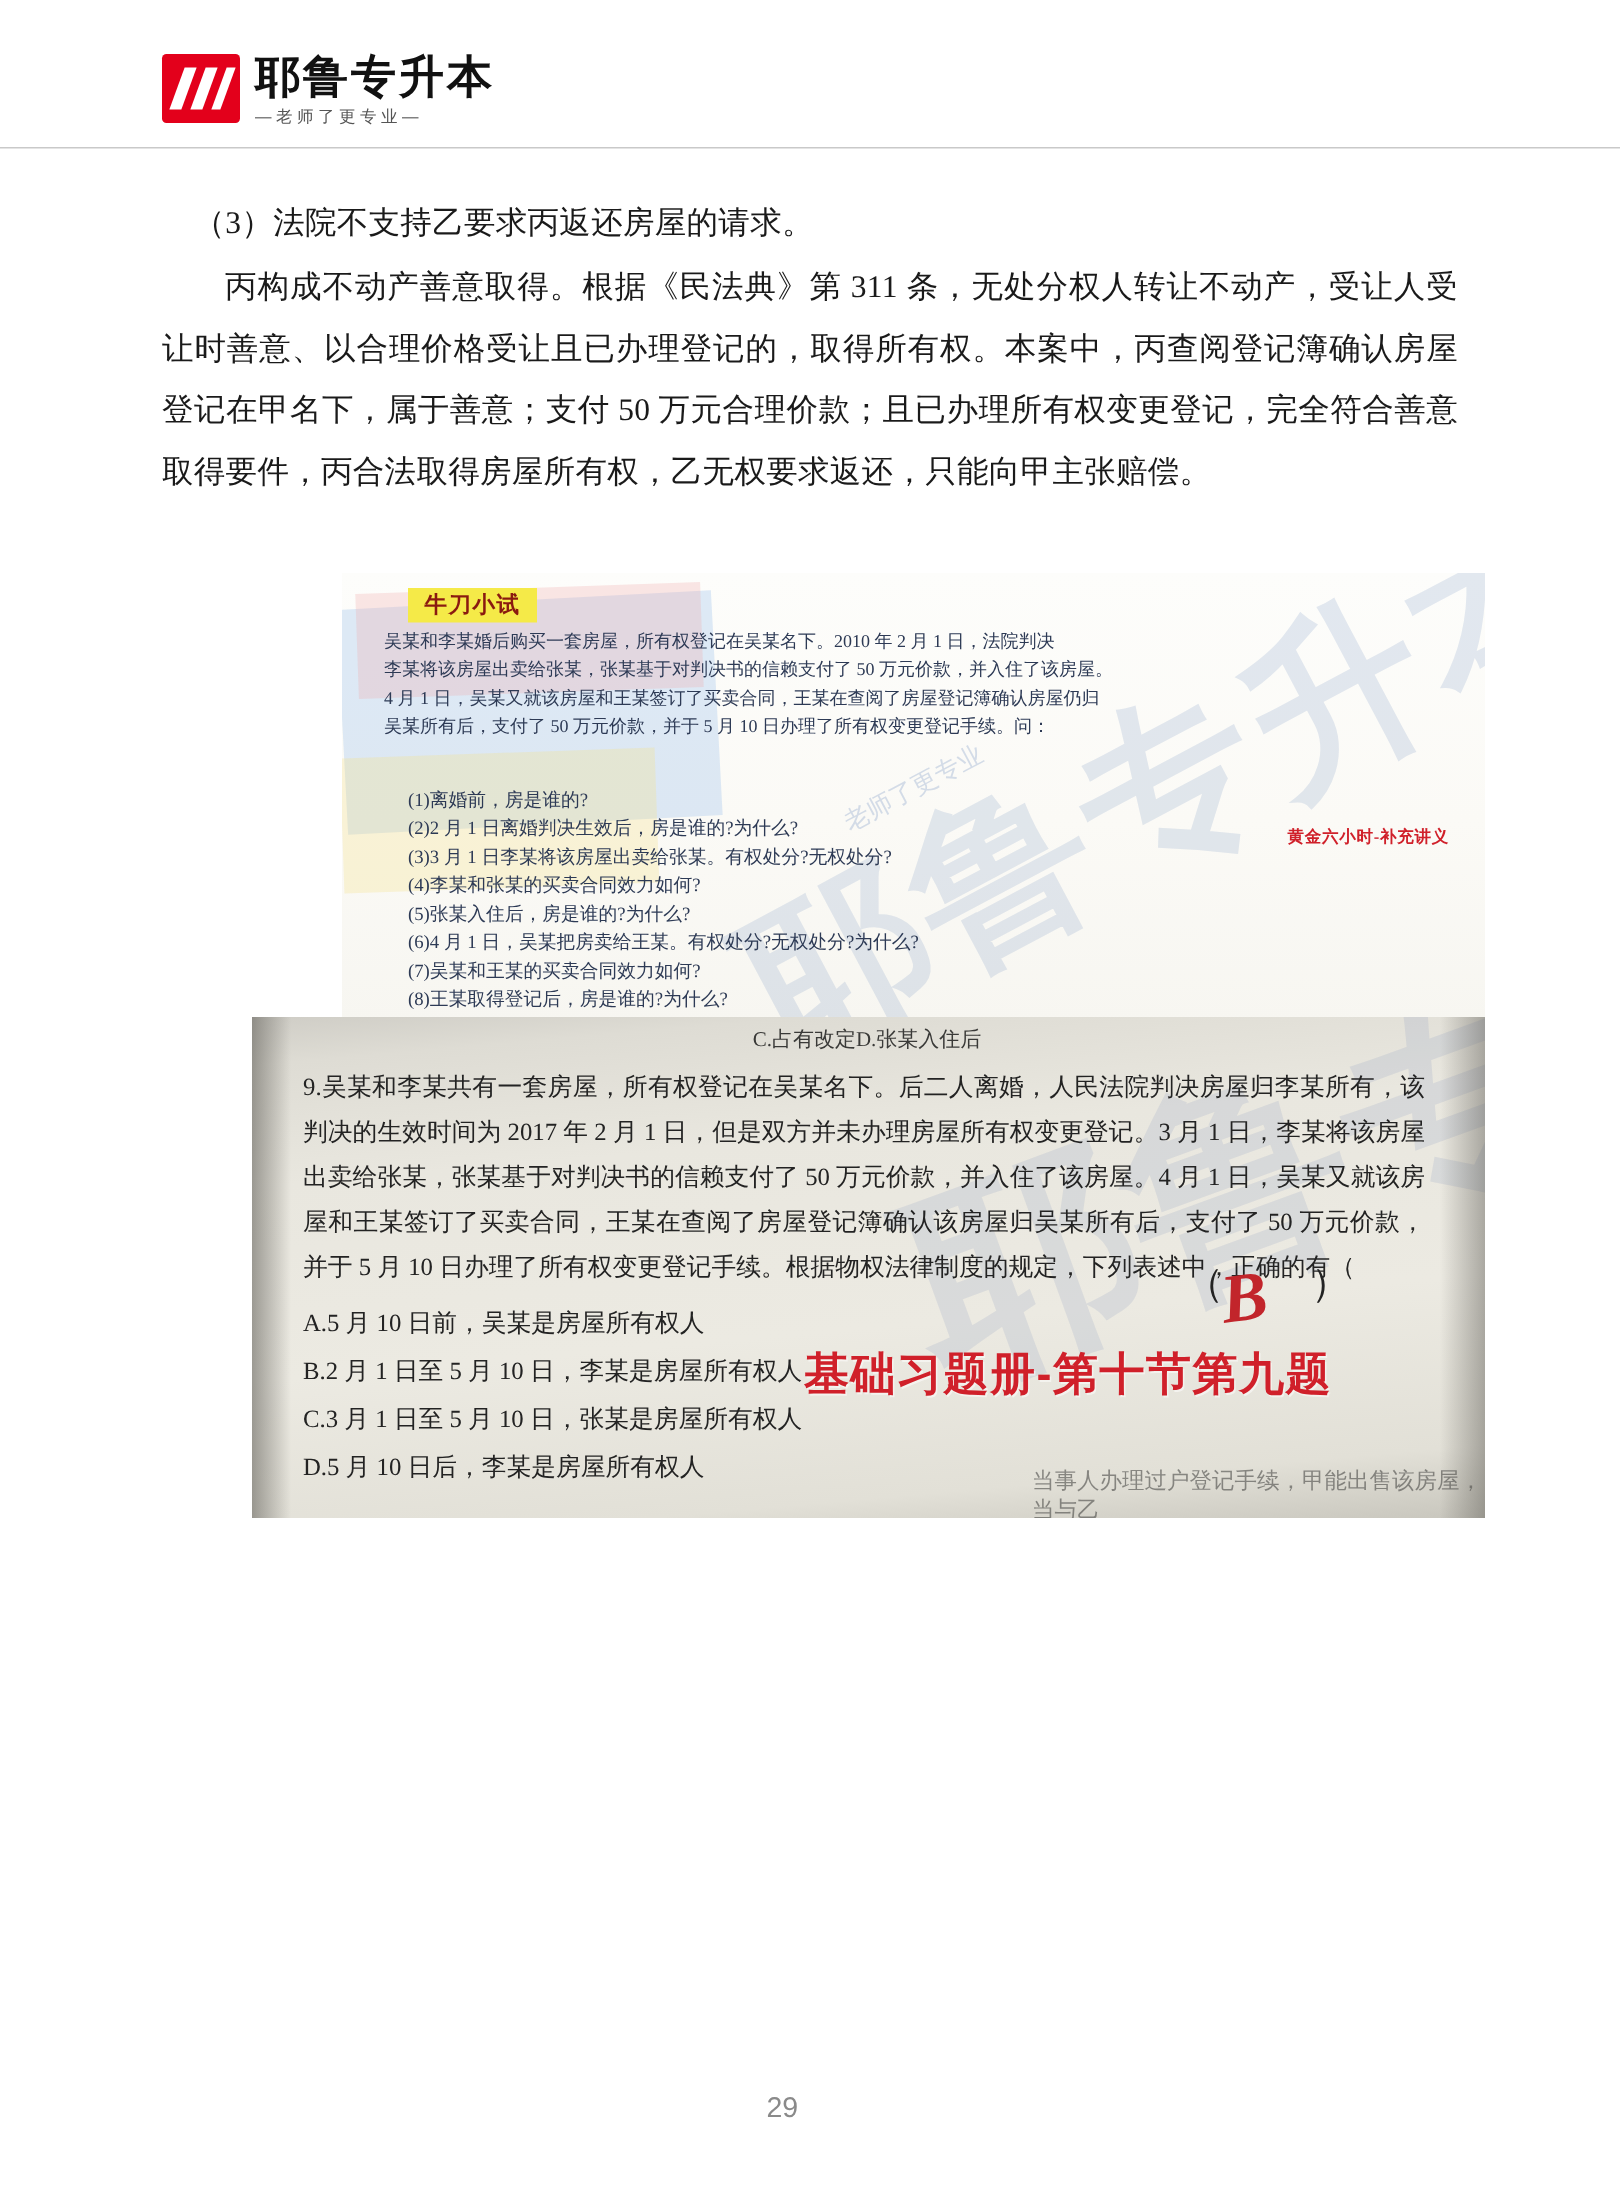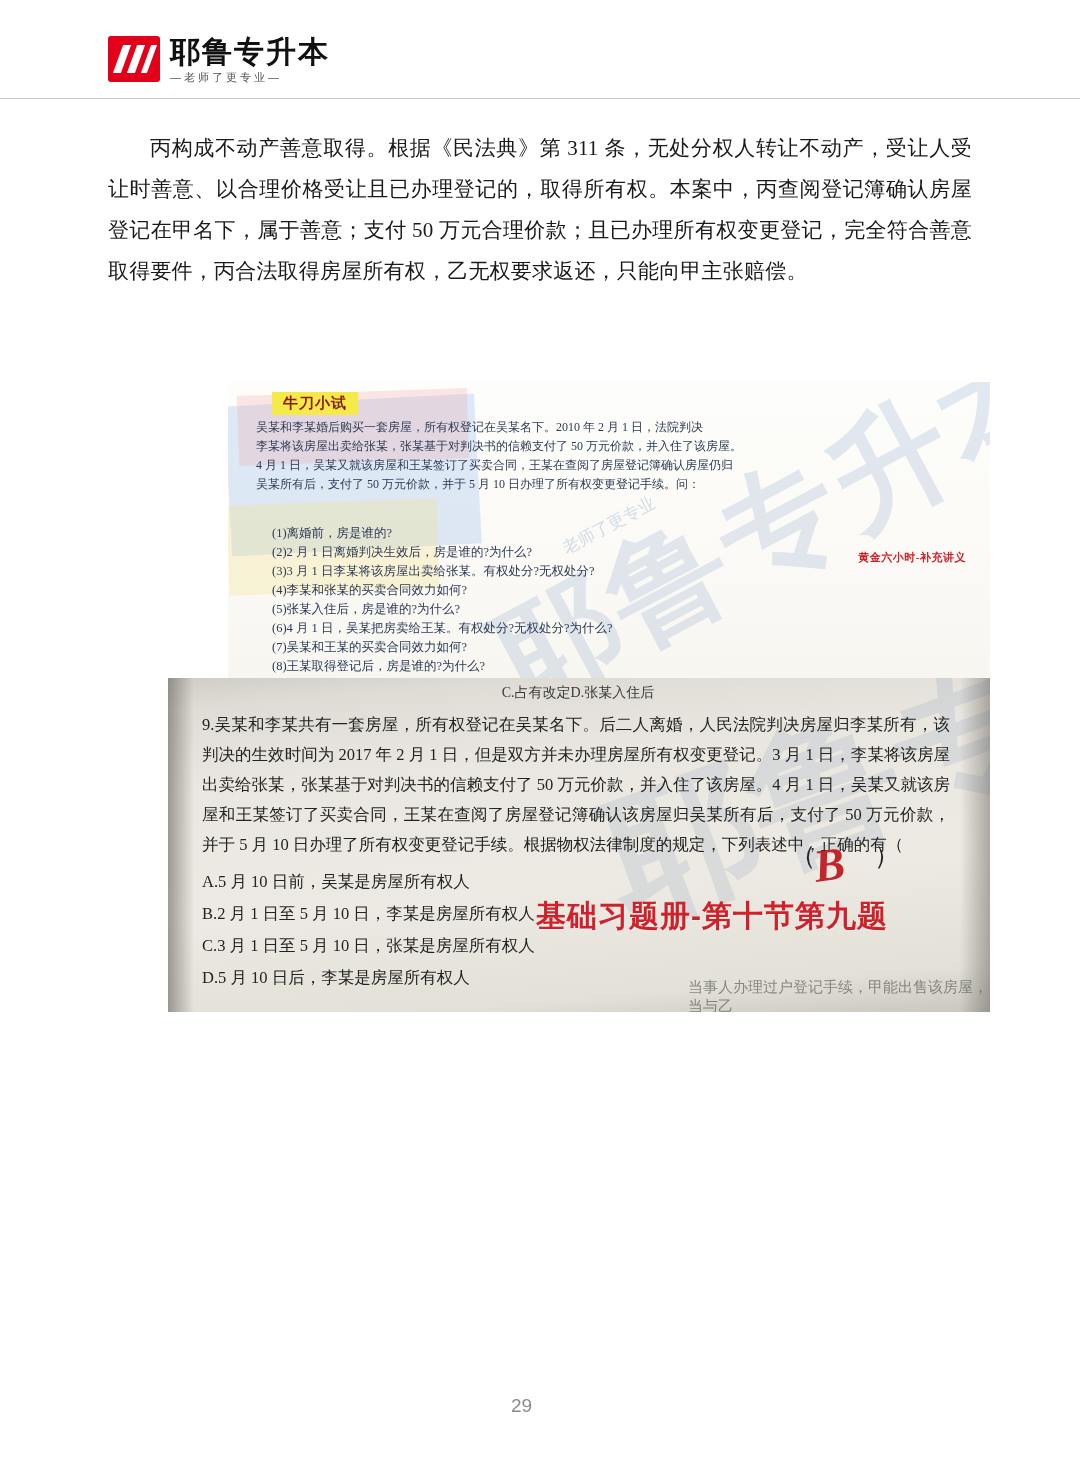--- a/index.html
+++ b/index.html
@@ -353,20 +353,21 @@
     </div>
     <div class="brand-text">
       <div class="brand-title">耶鲁专升本</div>
       <div class="brand-sub">—老师了更专业—</div>
     </div>
   </div>
   <div class="header-rule"></div>
 </div>
 
 <div class="content">
+  <p class="para sub-indent">（3）法院不支持乙要求丙返还房屋的请求。</p>
   <p class="para indent">丙构成不动产善意取得。根据《民法典》第 311 条，无处分权人转让不动产，受让人受让时善意、以合理价格受让且已办理登记的，取得所有权。本案中，丙查阅登记簿确认房屋登记在甲名下，属于善意；支付 50 万元合理价款；且已办理所有权变更登记，完全符合善意取得要件，丙合法取得房屋所有权，乙无权要求返还，只能向甲主张赔偿。</p>
 </div>
 
 <div class="figure">
 
   <div class="scan-top">
     <div class="wash-blue"></div>
     <div class="wash-pink"></div>
     <div class="wash-yellow2"></div>
 

